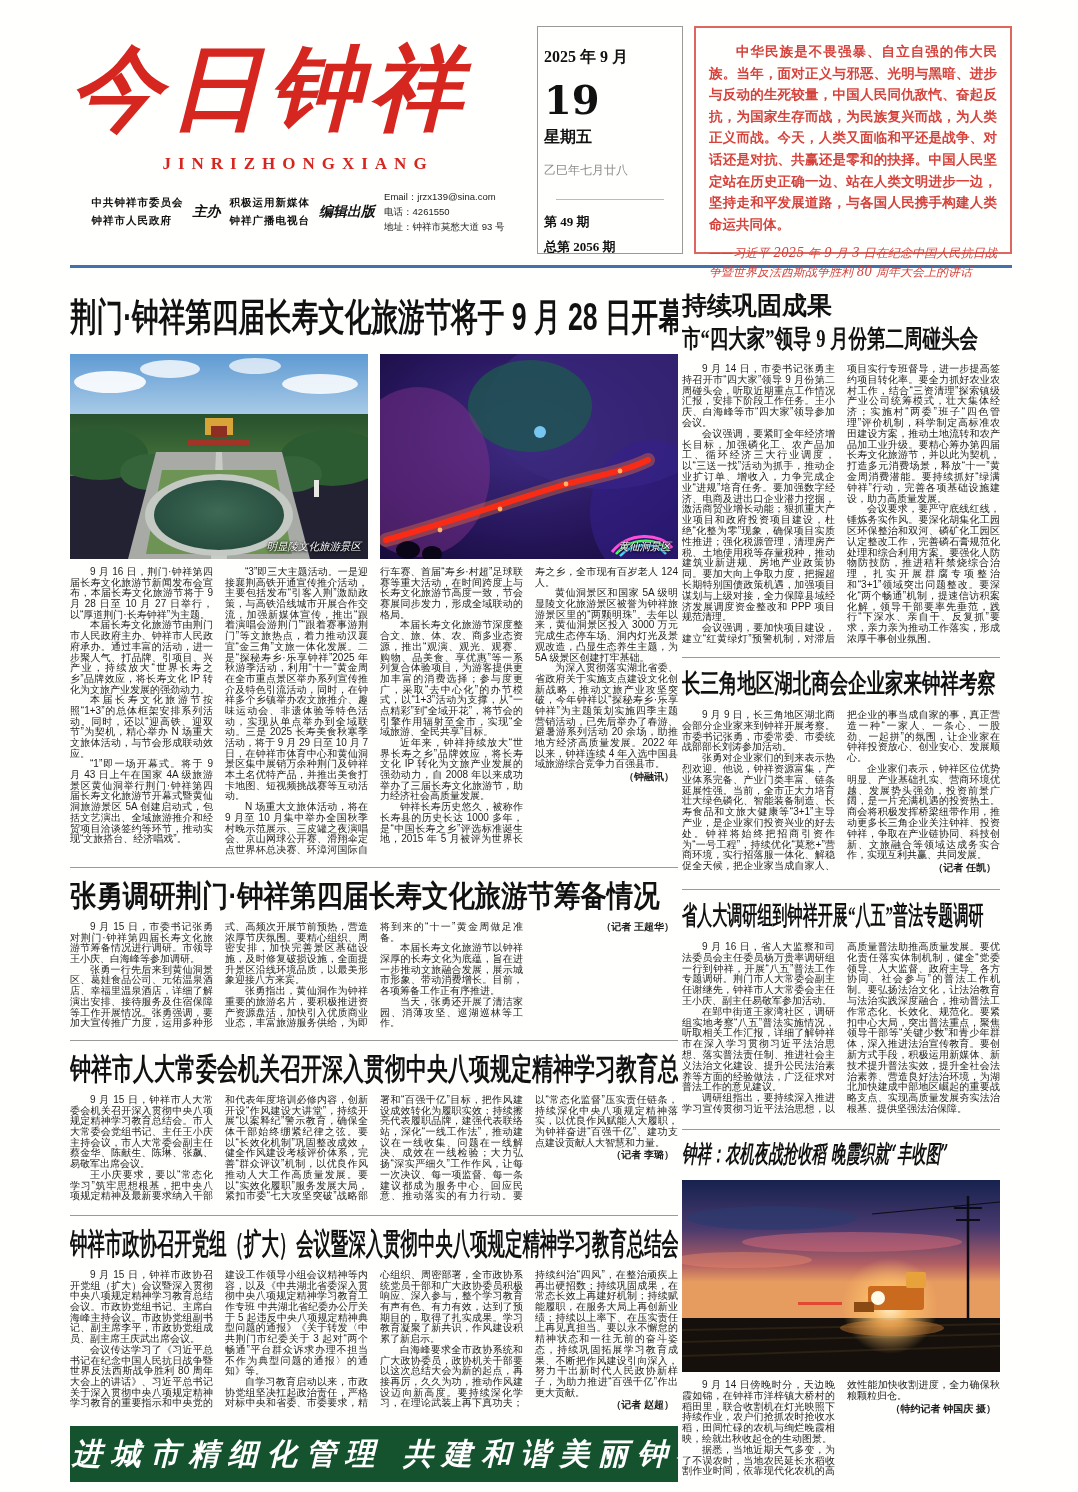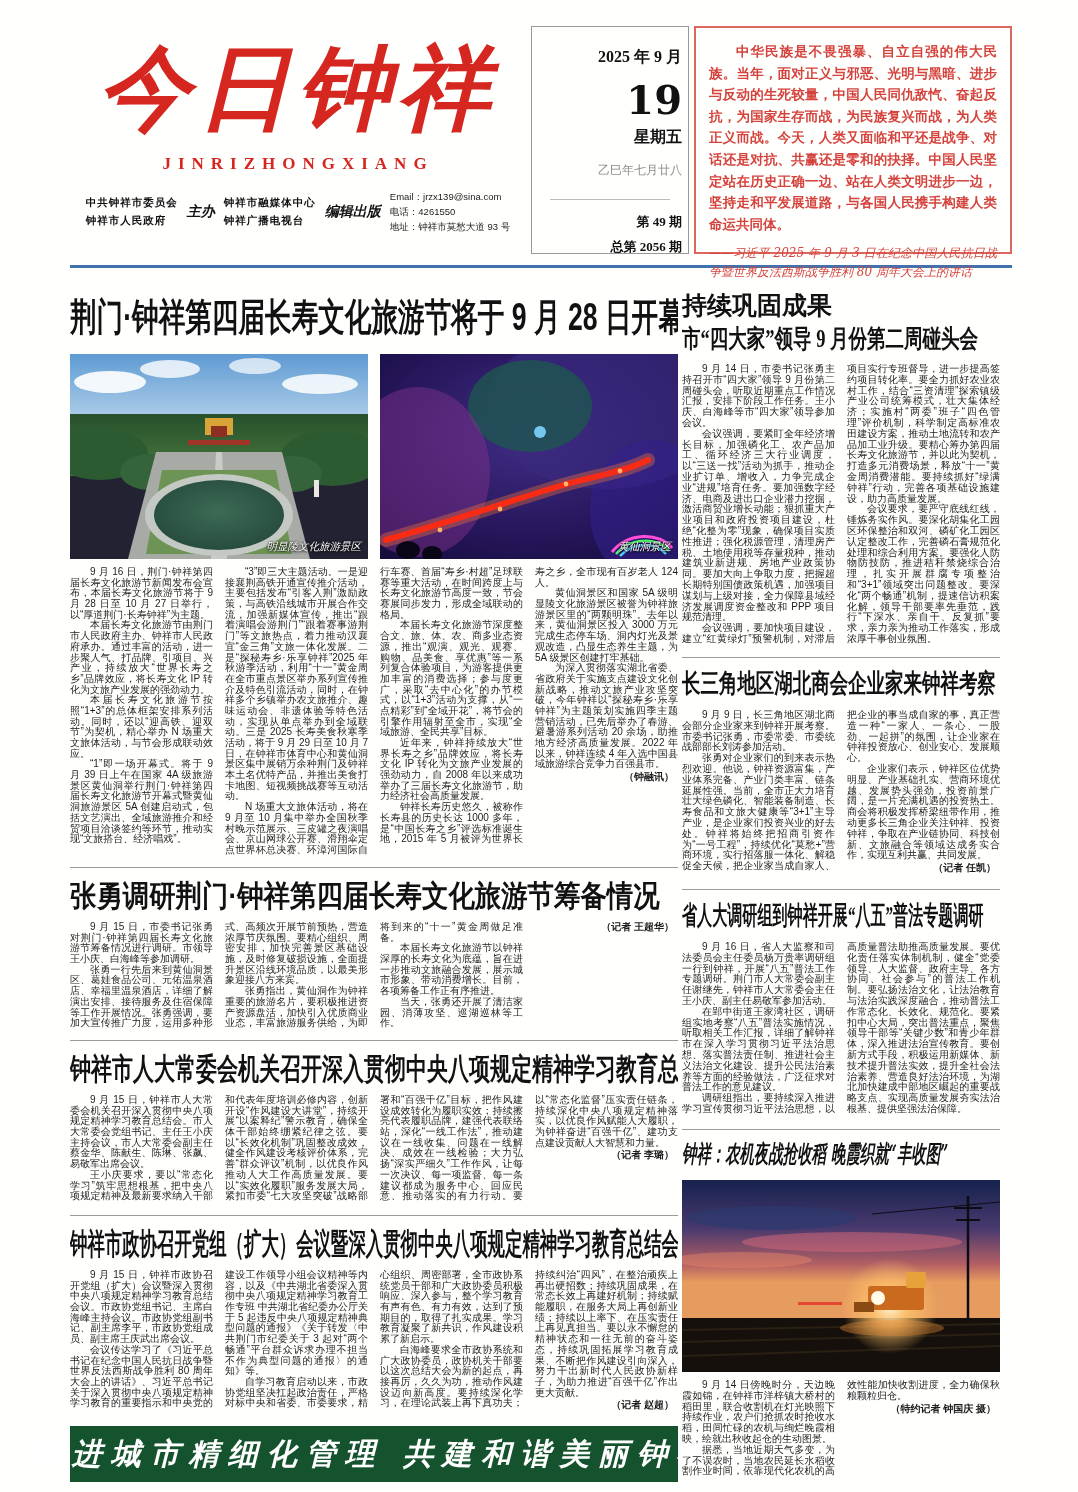--- a/index.html
+++ b/index.html
@@ -5,29 +5,29 @@
   * { margin:0; padding:0; box-sizing:border-box; }
   html,body { background:#e9e7e2; }
   body { width:1078px; height:1492px; overflow:hidden; }
   .page { width:1078px; height:1492px; background:#fffffe; position:relative;
           padding:26px 66px 0 70px; font-family:"Liberation Sans","DejaVu Sans",sans-serif; color:#111; }
 
   
   .header { display:flex; justify-content:space-between; align-items:stretch; height:228px; }
   .masthead { width:456px; display:flex; flex-direction:column; justify-content:flex-start; }
   .masthead-title { font-family:"DejaVu Serif","Liberation Serif",serif; font-style:italic; font-weight:bold;
-                    font-size:92px; line-height:1.35; color:#d5261f; text-align:center; letter-spacing:8px; }
+                    font-size:92px; line-height:1.35; color:#d5261f; letter-spacing:8px; }
   .masthead-pinyin { color:#d5261f; font-family:"Liberation Serif",serif; font-weight:bold;
                      font-size:17px; letter-spacing:7px; text-align:center; margin-top:4px; }
   .mast-info { display:flex; align-items:center; justify-content:center; gap:9px; margin-top:16px; }
   .info-col { font-size:10.5px; font-weight:bold; line-height:1.7; letter-spacing:1px; white-space:nowrap; }
   .info-label { font-size:14px; font-weight:bold; font-style:italic; font-family:"DejaVu Serif",serif; white-space:nowrap; }
   .info-contact { font-size:9.5px; line-height:1.55; color:#222; white-space:nowrap; }
 
-  .datebox { width:158px; border:1px solid #999; text-align:right; padding:20px 6px 12px;
+  .datebox { width:146px; border:1px solid #999; text-align:left; padding:20px 6px 12px;
              font-family:"Liberation Serif",serif; }
   .db-month { font-size:16px; font-weight:bold; }
   .db-day { font-size:40px; font-weight:bold; font-family:"DejaVu Serif",serif; margin:8px 0 4px; }
   .db-week { font-size:16px; font-weight:bold; }
   .db-lunar { font-size:12px; color:#8a8a8a; margin-top:14px; }
   .db-rule { border-top:1px solid #bbb; margin:20px 12px 10px; }
   .db-issue { font-size:13px; line-height:1.9; font-weight:bold; }
 
   .quotebox { width:318px; border:2px solid #dd675e; color:#d5433c; padding:13px 13px 8px; }
   .quote-body { font-size:13.5px; line-height:1.6; font-weight:bold; text-align:justify; text-indent:2em; }
@@ -90,21 +90,21 @@
     <div class="masthead">
       <div class="masthead-title">今日钟祥</div>
       <div class="masthead-pinyin">JINRIZHONGXIANG</div>
       <div class="mast-info">
         <div class="info-col">
           <div>中共钟祥市委员会</div>
           <div>钟祥市人民政府</div>
         </div>
         <div class="info-label">主办</div>
         <div class="info-col">
-          <div>钟祥市融媒体中心</div>
+          <div>积极运用新媒体</div>
           <div>钟祥广播电视台</div>
         </div>
         <div class="info-label">编辑出版</div>
         <div class="info-contact">
           <div>Email：jrzx139@sina.com</div>
           <div>电话：4261550</div>
           <div>地址：钟祥市莫愁大道 93 号</div>
         </div>
       </div>
     </div>
@@ -203,21 +203,21 @@
             <ellipse cx="52" cy="200" rx="10" ry="8" fill="#0a0618"></ellipse>
           </svg>
           <div class="cap">黄仙洞景区</div>
         </div>
       </div>
 
       <div id="main-text" class="body-text">
         <p>9 月 16 日，荆门·钟祥第四届长寿文化旅游节新闻发布会宣布，本届长寿文化旅游节将于 9 月 28 日至 10 月 27 日举行，以“厚道荆门·长寿钟祥”为主题。</p>
         <p>本届长寿文化旅游节由荆门市人民政府主办、钟祥市人民政府承办。通过丰富的活动，进一步聚人气、打品牌、引项目、兴产业，持续放大“世界长寿之乡”品牌效应，将长寿文化 IP 转化为文旅产业发展的强劲动力。</p>
         <p>本届长寿文化旅游节按照“1+3”的总体框架安排系列活动。同时，还以“迎高铁、迎双节”为契机，精心举办 N 场重大文旅体活动，与节会形成联动效应。</p>
-        <p>“1”即一场开幕式。将于 9 月 39 日上午在国家 4A 级旅游景区黄仙洞举行荆门·钟祥第四届长寿文化旅游节开幕式暨黄仙洞旅游景区 5A 创建启动式，包括文艺演出、全域旅游推介和经贸项目洽谈签约等环节，推动实现“文旅搭台、经济唱戏”。</p>
+        <p>“1”即一场开幕式。将于 9 月 43 日上午在国家 4A 级旅游景区黄仙洞举行荆门·钟祥第四届长寿文化旅游节开幕式暨黄仙洞旅游景区 5A 创建启动式，包括文艺演出、全域旅游推介和经贸项目洽谈签约等环节，推动实现“文旅搭台、经济唱戏”。</p>
         <p>“3”即三大主题活动。一是迎接襄荆高铁开通宣传推介活动，主要包括发布“引客入荆”激励政策，与高铁沿线城市开展合作交流，加强新媒体宣传，推出“跟着演唱会游荆门”“跟着赛事游荆门”等文旅热点，着力推动汉襄宜“金三角”文旅一体化发展。二是“探秘寿乡·乐享钟祥”2025 年秋游季活动，利用“十一”黄金周在全市重点景区举办系列宣传推介及特色引流活动，同时，在钟祥多个乡镇举办农文旅推介、趣味运动会、非遗体验等特色活动，实现从单点举办到全域联动。三是 2025 长寿美食秋寒季活动，将于 9 月 29 日至 10 月 7 日，在钟祥市体育中心和黄仙洞景区集中展销万余种荆门及钟祥本土名优特产品，并推出美食打卡地图、短视频挑战赛等互动活动。</p>
         <p>N 场重大文旅体活动，将在 9 月至 10 月集中举办全国秋季村晚示范展示、三皮罐之夜演唱会、京山网球公开赛、滑翔伞定点世界杯总决赛、环漳河国际自行车赛、首届“寿乡·村超”足球联赛等重大活动，在时间跨度上与长寿文化旅游节高度一致，节会赛展同步发力，形成全域联动的格局。</p>
         <p>本届长寿文化旅游节深度整合文、旅、体、农、商多业态资源，推出“观演、观光、观赛、购物、品美食、享优惠”等一系列复合体验项目，为游客提供更加丰富的消费选择；参与度更广，采取“去中心化”的办节模式，以“1+3”活动为支撑，从“一点精彩”到“全域开花”，将节会的引擎作用辐射至全市，实现“全域旅游、全民共享”目标。</p>
         <p>近年来，钟祥持续放大“世界长寿之乡”品牌效应，将长寿文化 IP 转化为文旅产业发展的强劲动力，自 2008 年以来成功举办了三届长寿文化旅游节，助力经济社会高质量发展。</p>
         <p>钟祥长寿历史悠久，被称作长寿县的历史长达 1000 多年，是“中国长寿之乡”评选标准诞生地，2015 年 5 月被评为世界长寿之乡，全市现有百岁老人 124 人。</p>
         <p>黄仙洞景区和国家 5A 级明显陵文化旅游景区被誉为钟祥旅游景区里的“两颗明珠”。去年以来，黄仙洞景区投入 3000 万元完成生态停车场、洞内灯光及景观改造，凸显生态养生主题，为 5A 级景区创建打牢基础。</p>
         <p>为深入贯彻落实湖北省委、省政府关于实施支点建设文化创新战略，推动文旅产业攻坚突破，今年钟祥以“探秘寿乡·乐享钟祥”为主题策划实施四季主题营销活动，已先后举办了春游、避暑游系列活动 20 余场，助推地方经济高质量发展。2022 年以来，钟祥连续 4 年入选中国县域旅游综合竞争力百强县市。</p>
         <p class="byline">（钟融讯）</p>
       </div>
 

